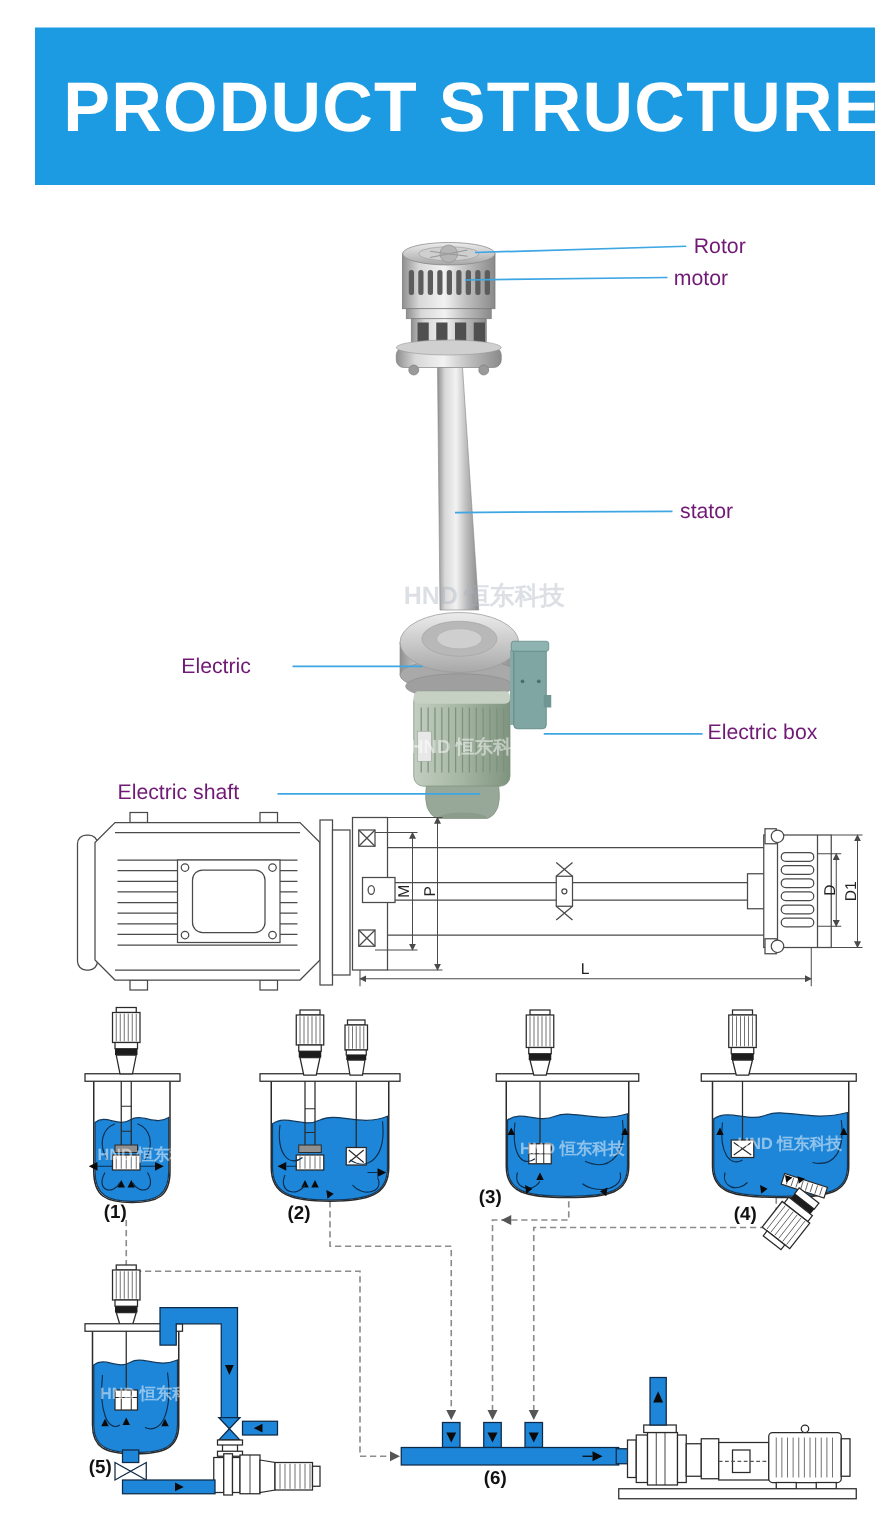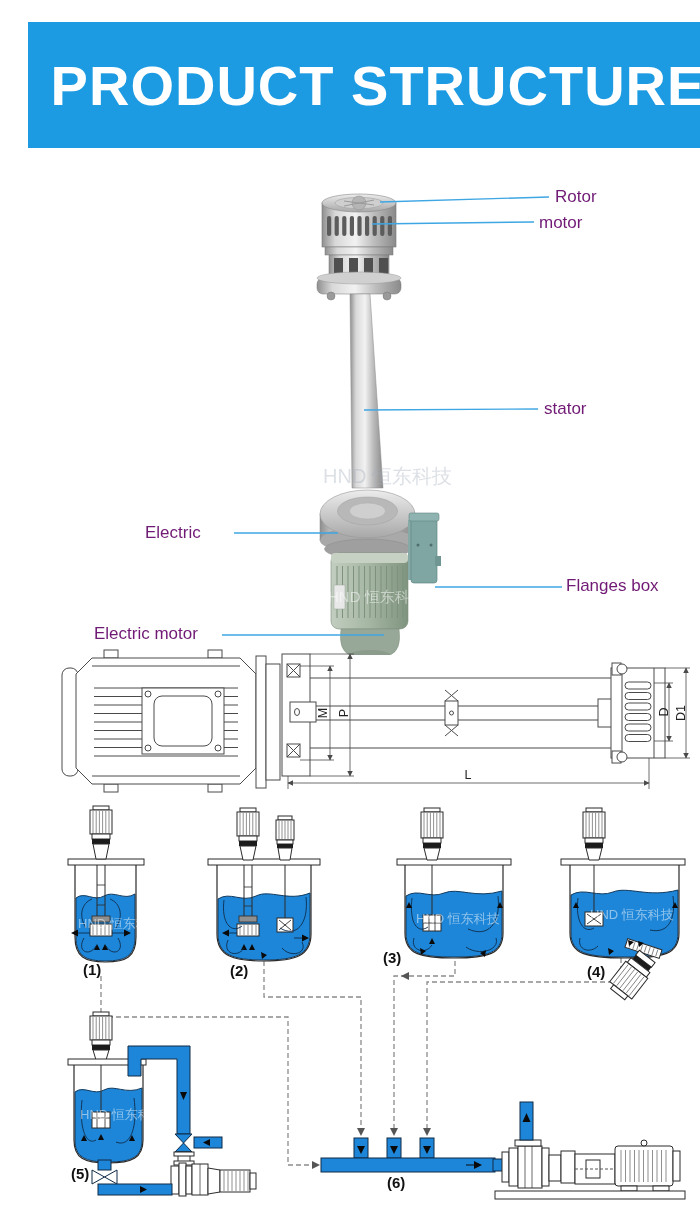--- a/index.html
+++ b/index.html
@@ -7,21 +7,21 @@
   }
   html,body{margin:0;padding:0;background:#fff;}
   #canvas{position:relative;width:700px;height:1224px;background:#fff;overflow:hidden;
           font-family:"Liberation Sans",sans-serif;margin-left:28px;}
   svg{position:absolute;left:0;}
   .banner{position:absolute;left:0;top:22px;width:700px;height:126px;background:var(--banner);
           display:flex;align-items:center;justify-content:center;}
   .banner-title{color:#fff;font-size:56px;font-weight:bold;letter-spacing:1px;white-space:nowrap;}
   .plabel{position:absolute;font-size:17px;color:#701a75;white-space:nowrap;}
   .dnum{position:absolute;font-size:15px;font-weight:bold;color:#111;white-space:nowrap;}
-  .wm{position:absolute;font-weight:normal;white-space:nowrap;pointer-events:none;}
+  .wm{position:absolute;font-weight:bold;white-space:nowrap;pointer-events:none;}
   .wm-grey{color:rgba(168,178,190,.40);font-size:20px;}
   .wm-white{color:rgba(255,255,255,.50);font-size:13px;}
   
   .ln{fill:none;stroke:#4a4a4a;stroke-width:1;}
   .lnw{fill:#fff;stroke:#4a4a4a;stroke-width:1;}
   .dim{fill:none;stroke:#4a4a4a;stroke-width:.8;}
   .dimt{font:12.5px "Liberation Sans",sans-serif;fill:#222;}
   .tk{fill:none;stroke:#2a2a2a;stroke-width:1.2;}
   .tkf{fill:#fff;stroke:none;}
   .lq{fill:var(--blue);stroke:#123a5e;stroke-width:1;}
@@ -141,22 +141,22 @@
       <line class="leader" x1="206" y1="533" x2="310" y2="533"></line>
       <line class="leader" x1="407" y1="587" x2="534" y2="587"></line>
       <line class="leader" x1="194" y1="635" x2="356" y2="635"></line>
     </g>
   </svg>
 
   <div class="plabel" style="left:527px;top:187px">Rotor</div>
   <div class="plabel" style="left:511px;top:213px">motor</div>
   <div class="plabel" style="left:516px;top:399px">stator</div>
   <div class="plabel" style="left:117px;top:523px">Electric</div>
-  <div class="plabel" style="left:538px;top:576px">Flanges box</div>
-  <div class="plabel" style="left:66px;top:624px">Electric motor</div>
+  <div class="plabel" style="left:538px;top:576px">Electric box</div>
+  <div class="plabel" style="left:66px;top:624px">Electric shaft</div>
 
   <div class="wm wm-grey" style="left:295px;top:463px">HND 恒东科技</div>
   <div class="wm wm-grey" style="left:300px;top:588px;font-size:15px;color:rgba(255,255,255,.5)">HND 恒东科技</div>
 
   <svg style="top:648px" width="700" height="152" viewBox="0 648 700 152">
     <defs>
       <marker id="arr" viewBox="0 0 10 10" refX="9" refY="5" markerWidth="7" markerHeight="7" orient="auto-start-reverse">
         <path d="M0,0 L10,5 L0,10 Z" fill="#4a4a4a"></path>
       </marker>
     </defs>

